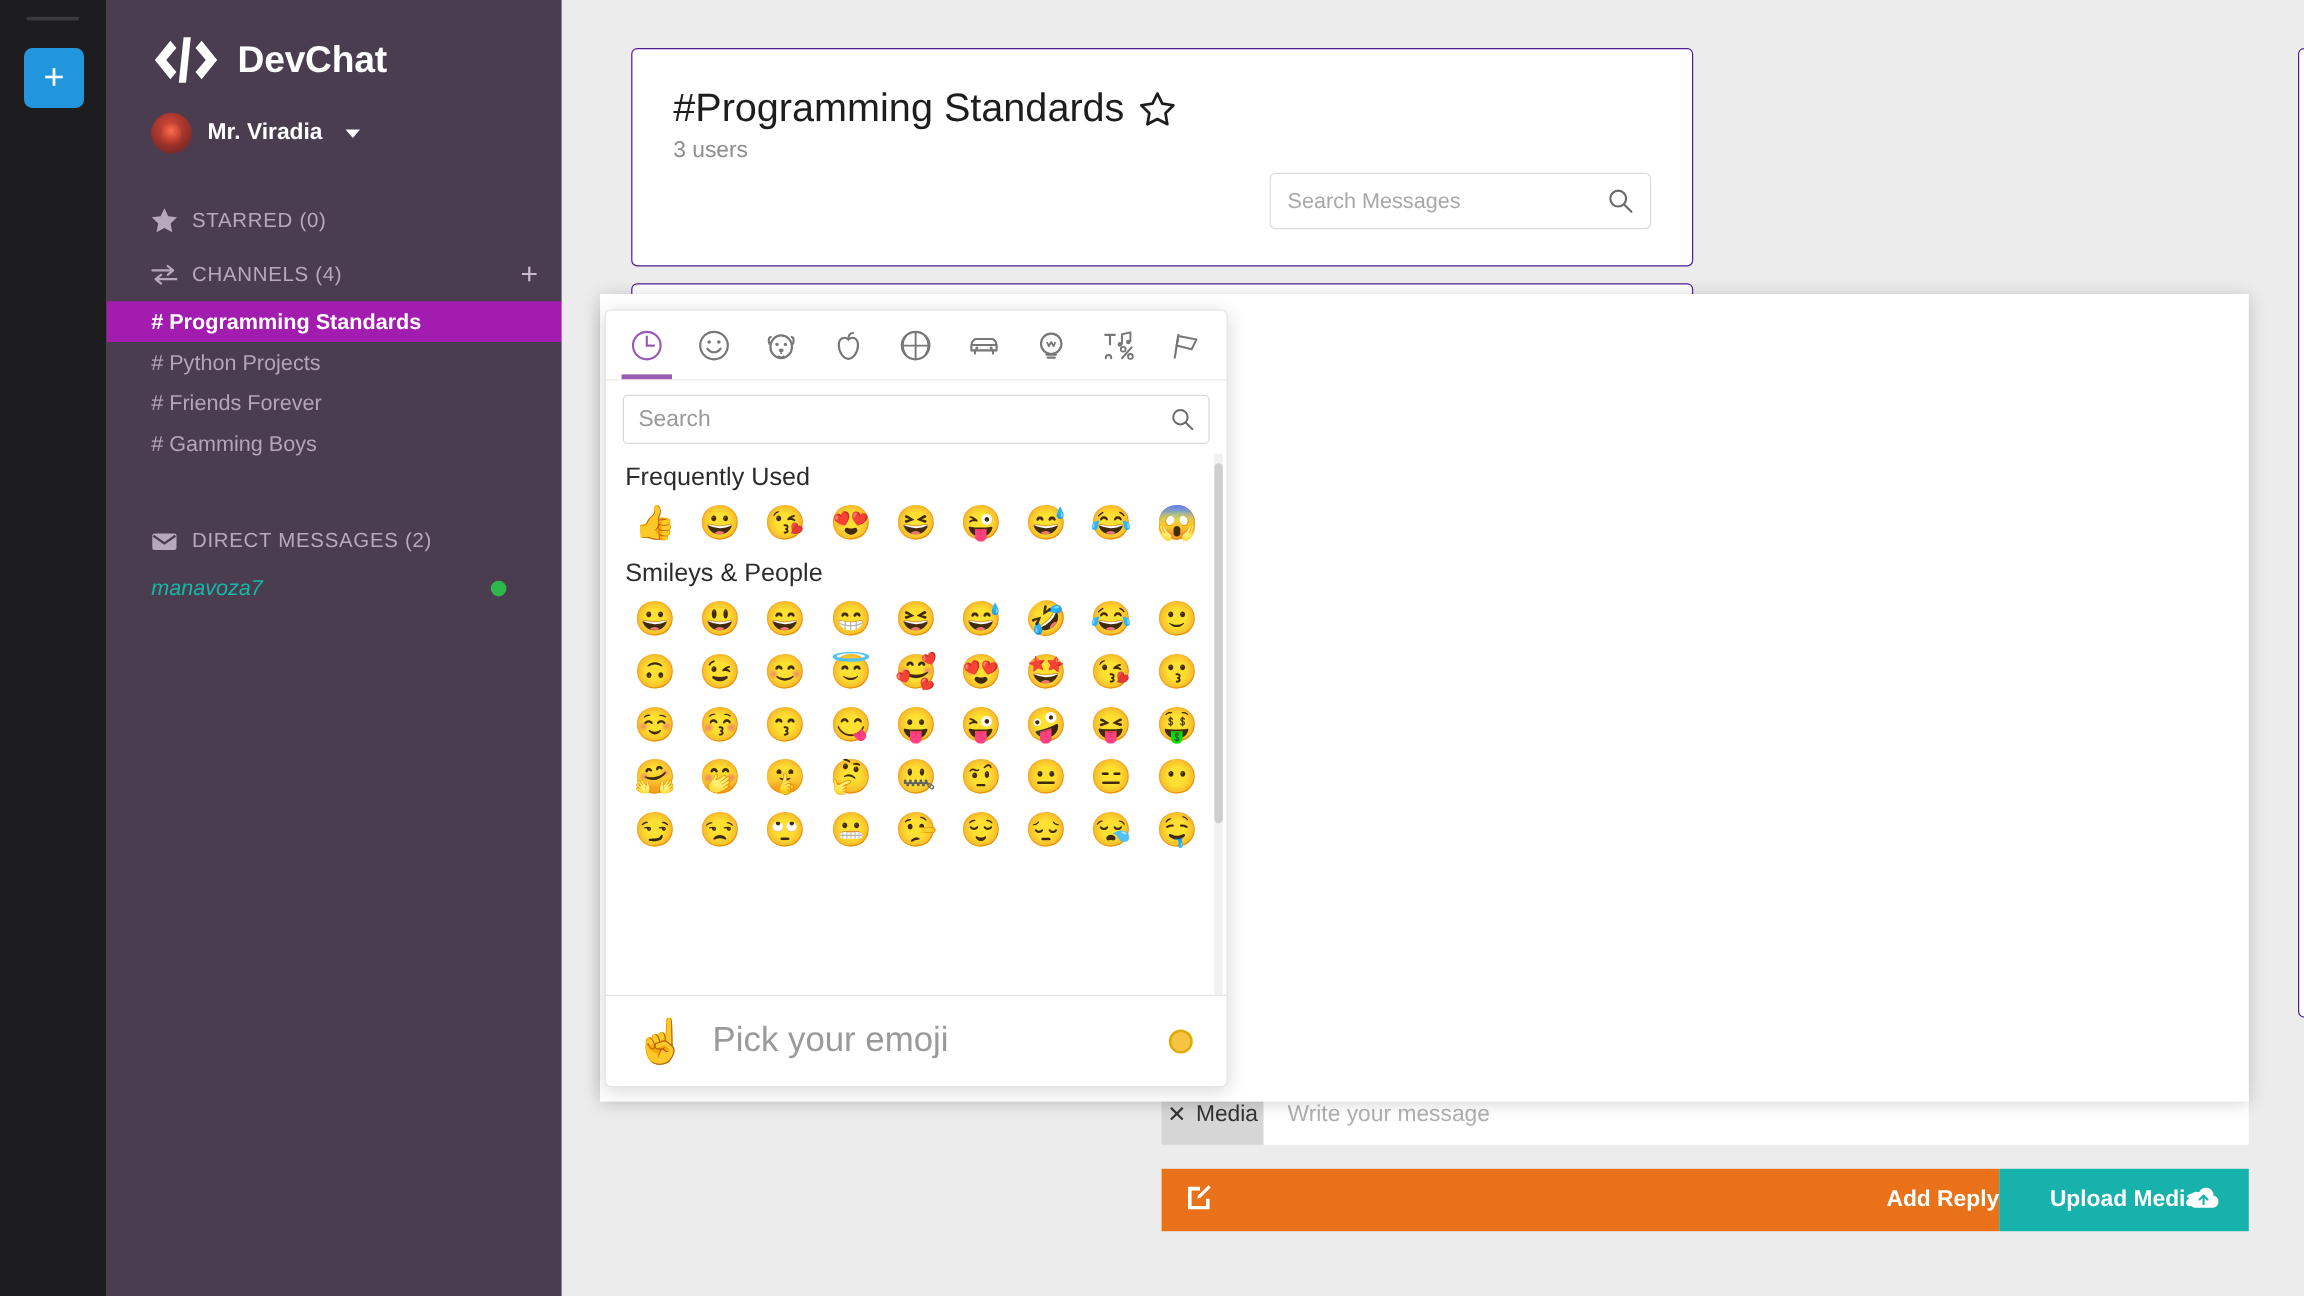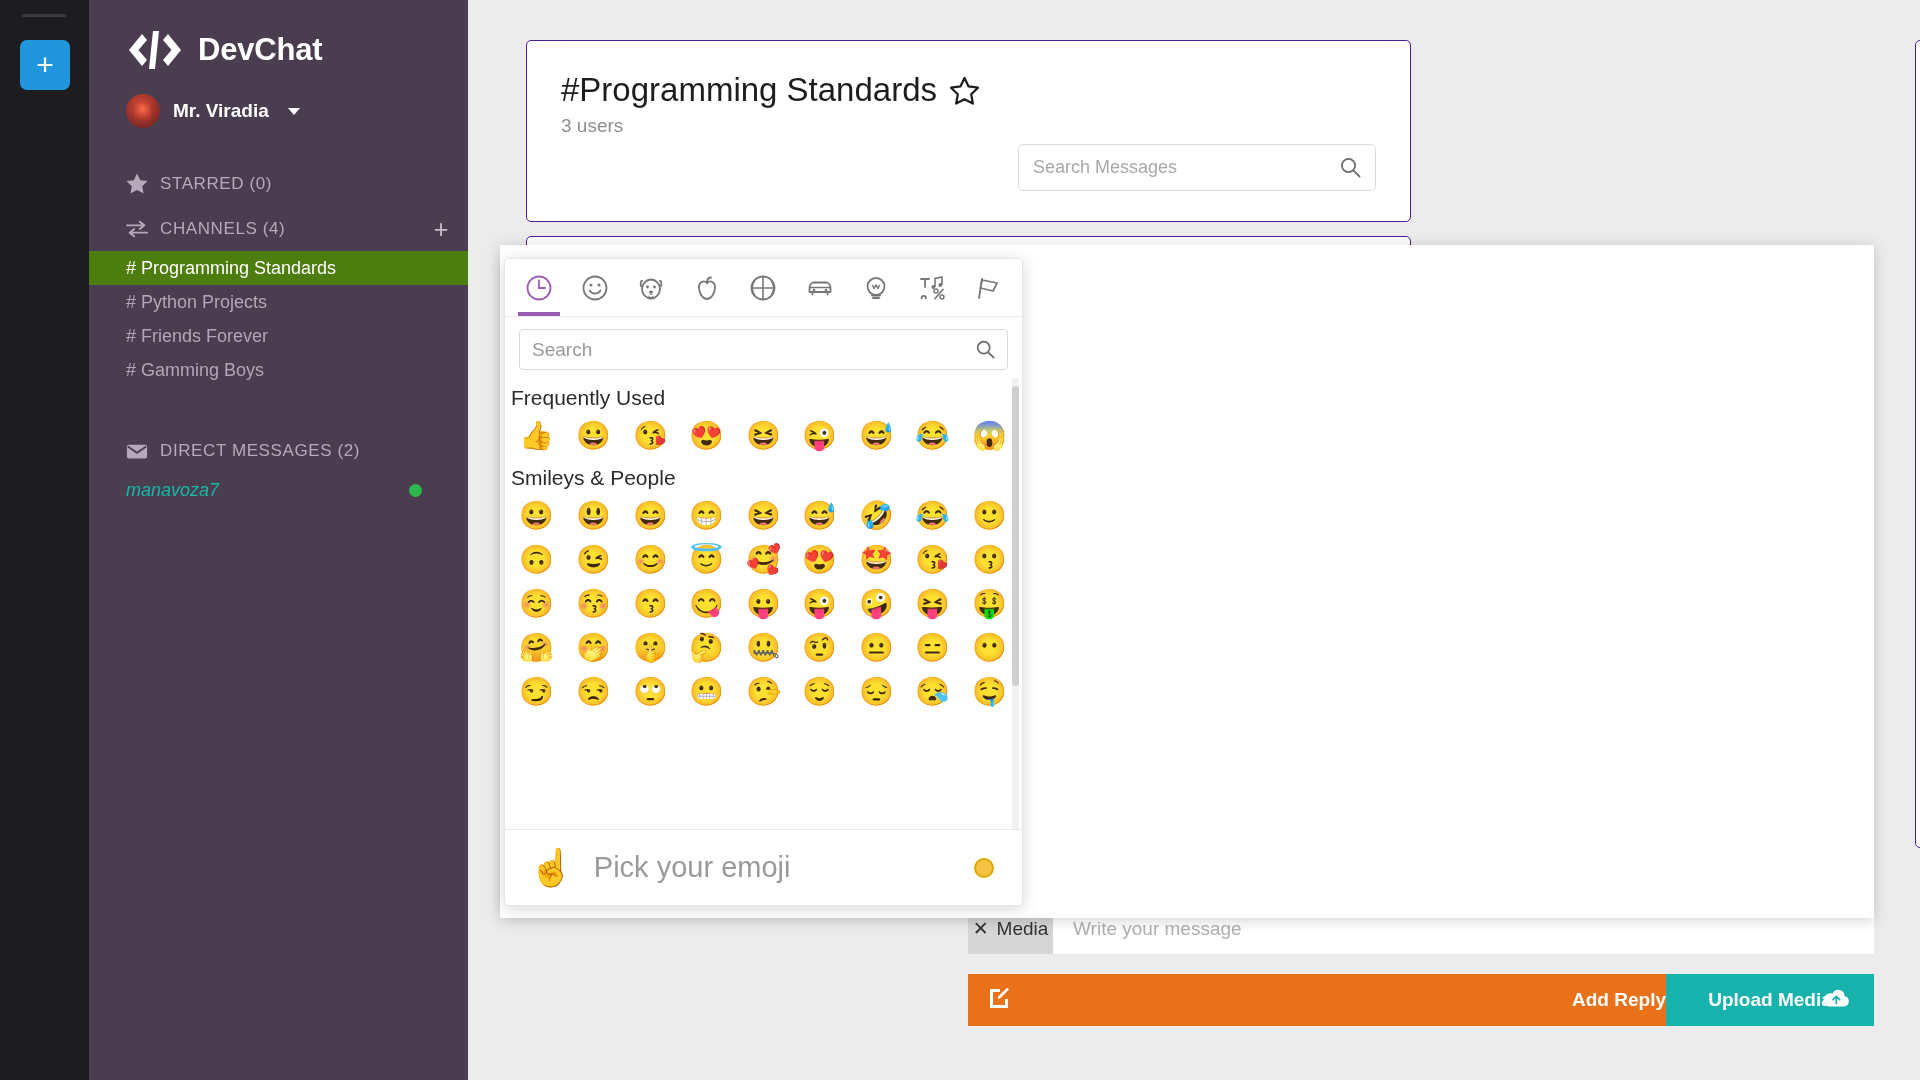--- a/index.html
+++ b/index.html
@@ -72,21 +72,21 @@
   }
 
   .starred-wrap { margin-top: 45px; }
   .channels-wrap { margin-top: 25px; text-align: center; }
   .dms-wrap { margin-top: 54px; }
 
   .nav-item {
     height: 34px; display: flex; align-items: center;
     padding-left: 37px; color: #b3a5b7; font-size: 18px; cursor: pointer;
   }
-  .nav-item.active { background: #4d7c0f; color: #ffffff; font-weight: normal; }
+  .nav-item.active { background: #a21caf; color: #ffffff; font-weight: bold; }
   .nav-list { margin-top: 12px; }
   .dm-item {
     height: 34px; display: flex; align-items: center;
     padding-left: 37px; color: #14b8a6; font-size: 18px;
     font-style: italic; cursor: pointer; position: relative;
   }
   .dm-dot {
     position: absolute; left: 320px; width: 13px; height: 13px;
     border-radius: 50%; background: #2eb84b;
   }
@@ -101,21 +101,21 @@
   }
   .chan-header {
     position: absolute; left: 58px; top: 40px; width: 885px; height: 182px;
     padding: 30px 34px 0 34px;
   }
   .chan-title-row { display: flex; align-items: center; gap: 13px; }
   .chan-title { font-size: 33px; color: #1d1d1d; font-weight: normal; }
   .star-outline { width: 29px; height: 29px; cursor: pointer; }
   .chan-users { color: #8e8e8e; font-size: 19px; margin-top: 6px; }
   .msg-search {
-    position: absolute; right: 34px; bottom: 30px; width: 358px; height: 47px;
+    position: absolute; right: 34px; bottom: 30px; width: 318px; height: 47px;
     border: 1px solid #dcdcdc; border-radius: 5px; background: #fff;
     display: flex; align-items: center; padding: 0 14px;
   }
   .msg-search input {
     border: none; outline: none; flex: 1; font-size: 18px; color: #555;
     font-family: "Liberation Sans", sans-serif; background: transparent;
   }
   .msg-search input::placeholder { color: #a8a8a8; }
 
   .msg-body {
@@ -189,21 +189,21 @@
   .pk-search {
     height: 41px; border: 1px solid #d9d9d9; border-radius: 4px;
     display: flex; align-items: center; padding: 0 12px;
   }
   .pk-search input {
     flex: 1; border: none; outline: none; font-size: 19px; color: #555;
     font-family: "Liberation Sans", sans-serif; background: transparent;
   }
   .pk-search input::placeholder { color: #999; }
   .pk-scroll {
-    flex: 1; overflow: hidden; padding: 0 4px; position: relative;
+    flex: 1; overflow: hidden; padding: 0 14px; position: relative;
   }
   .pk-cat-label {
     font-size: 21px; color: #2b2b2b; padding: 8px 0 4px 2px;
   }
   .pk-grid {
     display: grid; grid-template-columns: repeat(9, 1fr); gap: 0;
   }
   .pk-emoji {
     height: 44px; display: flex; align-items: center; justify-content: center;
     font-size: 28px; cursor: pointer; line-height: 1;

